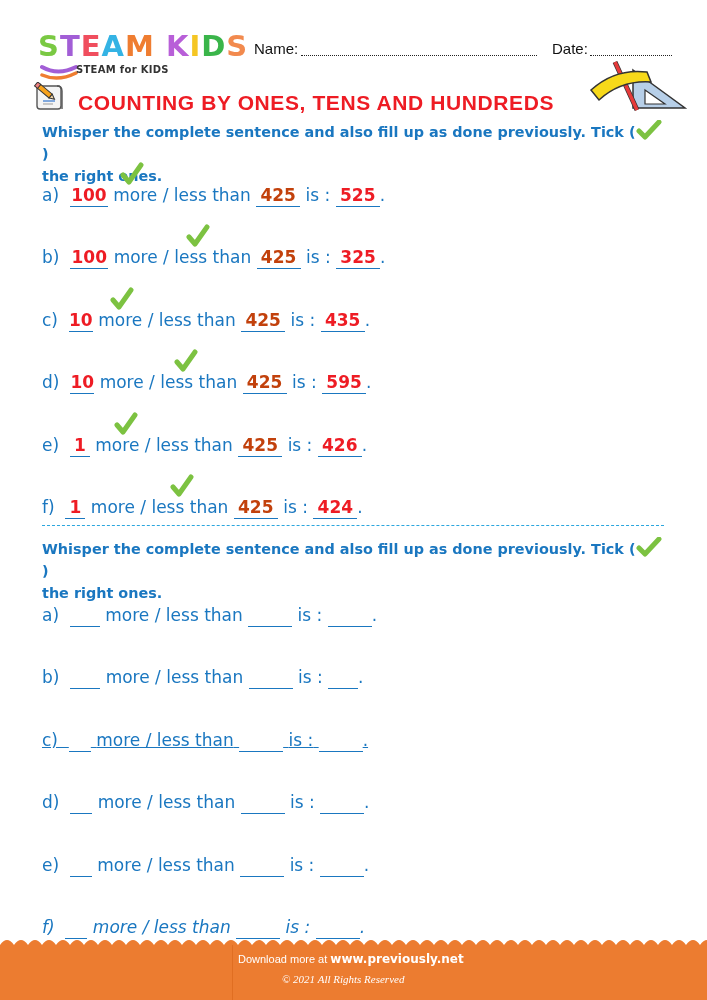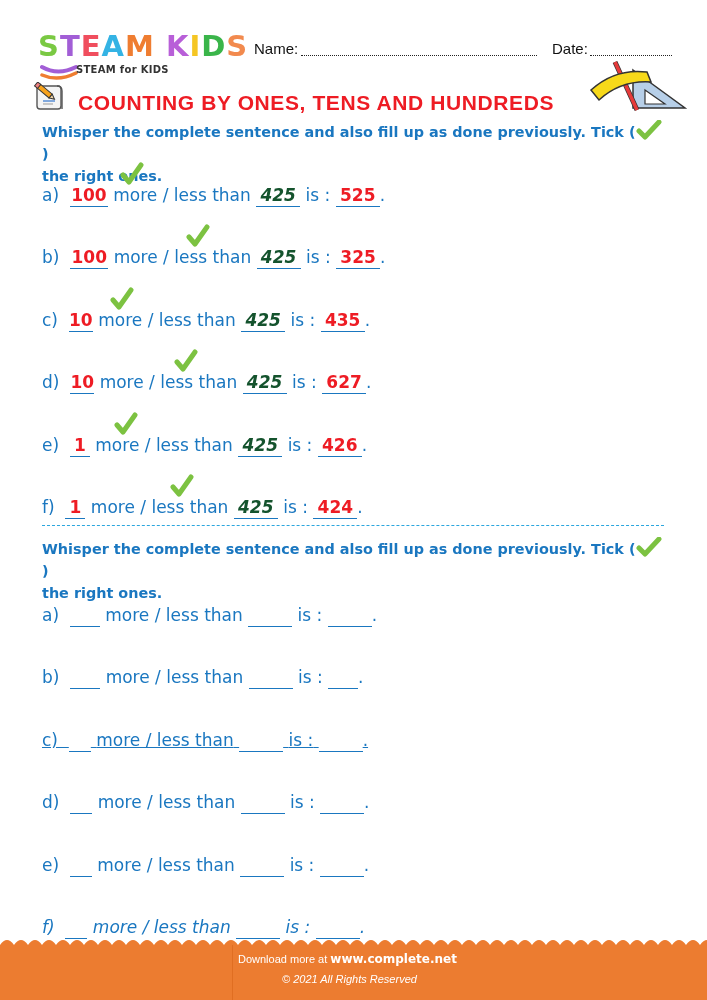--- a/index.html
+++ b/index.html
@@ -9,28 +9,28 @@
   .logo-title { position:absolute; left:0; top:0; font-family:"DejaVu Sans", sans-serif; font-weight:bold; font-size:29px; letter-spacing:1px; line-height:32px; white-space:nowrap; }
   .logo-sub { position:absolute; left:38px; top:34px; font-family:"DejaVu Sans", sans-serif; font-weight:bold; font-size:10px; color:#333; letter-spacing:0.3px; }
   .logo-swoosh { position:absolute; left:2px; top:34px; }
   .field-label { font-family:"Liberation Sans", sans-serif; font-size:15px; color:#111; }
   .dots { border-bottom:1px dotted #222; height:1px; }
   .title { left:78px; top:91px; font-family:"Liberation Sans", sans-serif; font-weight:bold; font-size:21px; color:#ee1c24; letter-spacing:0.6px; white-space:nowrap; }
   .instr { left:42px; font-family:"DejaVu Sans", sans-serif; font-weight:bold; font-size:14.4px; color:#1a77c0; line-height:22px; width:620px; }
   .row { left:42px; font-family:"DejaVu Sans", sans-serif; font-size:17px; color:#1a77c0; white-space:nowrap; height:30px; line-height:30px; }
   .blank { display:inline-block; border-bottom:1.5px solid #1a77c0; text-align:center; line-height:22px; font-weight:bold; vertical-align:baseline; }
   .red { color:#ee1c24; }
-  .green { color:#14532d;font-style:italic; }
+  .green { color:#c2410c; }
   .tick { position:absolute; }
   .divider { left:42px; top:525px; width:622px; border-top:1px dashed #2ba6de; }
   .footer { left:0; top:945px; width:707px; height:55px; background:#ec7c30; }
   .scallop { left:0; top:937px; width:707px; height:12px; }
   .footer-line1 { left:238px; top:952px; color:#fff; font-size:11px; font-family:"Liberation Sans", sans-serif; white-space:nowrap; }
   .footer-line1 b { font-family:"DejaVu Sans", sans-serif; font-size:12px; }
-  .footer-line2 { left:282px; top:973px; color:#fff; font-size:11px; font-style:italic; font-family:Liberation Sans, sans-serif; white-space:nowrap; }
+  .footer-line2 { left:282px; top:973px; color:#fff; font-size:11px; font-style:italic; font-family:Liberation Serif, serif; white-space:nowrap; }
   .footer-sep { left:232px; top:945px; width:1px; height:55px; background:#e06e22; }
 </style>
 </head>
 <body>
 
 <div class="abs logo">
   <div class="logo-title" id="logoTitle"><span style="color: rgb(122, 201, 67);">S</span><span style="color: rgb(162, 94, 214);">T</span><span style="color: rgb(240, 78, 94);">E</span><span style="color: rgb(52, 179, 228);">A</span><span style="color: rgb(239, 125, 49);">M</span><span style="color: rgb(255, 255, 255);"> </span><span style="color: rgb(184, 95, 216);">K</span><span style="color: rgb(245, 198, 35);">I</span><span style="color: rgb(58, 181, 74);">D</span><span style="color: rgb(242, 138, 78);">S</span></div>
   <svg class="logo-swoosh" width="40" height="18" viewBox="0 0 40 18">
     <path d="M2 3 Q18 12 36 3" stroke="#a25ed6" stroke-width="4" fill="none" stroke-linecap="round"></path>
     <path d="M2 11 Q18 18 36 9" stroke="#ef7d31" stroke-width="3.5" fill="none" stroke-linecap="round"></path>
@@ -69,21 +69,21 @@
   <span>Whisper the complete sentence and also fill up as done previously. Tick (</span><svg width="26" height="20" viewBox="0 0 26 20" style="vertical-align:-3px">
       <path d="M3 11 L9 17 L23 2" stroke="#7cc241" stroke-width="5" fill="none" stroke-linecap="round" stroke-linejoin="round"></path>
     </svg><span>)</span><br>
   <span>the right ones.</span>
 </div>
 
 <div id="sec1">
     <div class="abs row" style="top: 180px;"><span>a)</span>&nbsp; <span class="blank red" style="width:38px">100</span> <span>more / less than</span> <span class="blank green" style="width:44px">425</span> <span>is :</span> <span class="blank red" style="width:44px">525</span><span>.</span></div>
     <div class="abs row" style="top: 242px;"><span>b)</span>&nbsp; <span class="blank red" style="width:38px">100</span> <span>more / less than</span> <span class="blank green" style="width:44px">425</span> <span>is :</span> <span class="blank red" style="width:44px">325</span><span>.</span></div>
     <div class="abs row" style="top: 305px;"><span>c)</span>&nbsp; <span class="blank red" style="width:24px">10</span> <span>more / less than</span> <span class="blank green" style="width:44px">425</span> <span>is :</span> <span class="blank red" style="width:44px">435</span><span>.</span></div>
-    <div class="abs row" style="top: 367px;"><span>d)</span>&nbsp; <span class="blank red" style="width:24px">10</span> <span>more / less than</span> <span class="blank green" style="width:44px">425</span> <span>is :</span> <span class="blank red" style="width:44px">627</span><span>.</span></div>
+    <div class="abs row" style="top: 367px;"><span>d)</span>&nbsp; <span class="blank red" style="width:24px">10</span> <span>more / less than</span> <span class="blank green" style="width:44px">425</span> <span>is :</span> <span class="blank red" style="width:44px">595</span><span>.</span></div>
     <div class="abs row" style="top: 430px;"><span>e)</span>&nbsp; <span class="blank red" style="width:20px">1</span> <span>more / less than</span> <span class="blank green" style="width:44px">425</span> <span>is :</span> <span class="blank red" style="width:44px">426</span><span>.</span></div>
     <div class="abs row" style="top: 492px;"><span>f)</span>&nbsp; <span class="blank red" style="width:20px">1</span> <span>more / less than</span> <span class="blank green" style="width:44px">425</span> <span>is :</span> <span class="blank red" style="width:44px">424</span><span>.</span></div>
   </div>
 
 <div class="abs divider"></div>
 
 <div class="abs instr" style="top:537px;">
   <span>Whisper the complete sentence and also fill up as done previously. Tick (</span><svg width="26" height="20" viewBox="0 0 26 20" style="vertical-align:-3px">
       <path d="M3 11 L9 17 L23 2" stroke="#7cc241" stroke-width="5" fill="none" stroke-linecap="round" stroke-linejoin="round"></path>
     </svg><span>)</span><br>
@@ -99,21 +99,21 @@
     <div class="abs row" style="top: 912px; font-style: italic;"><span>f)</span>&nbsp; <span class="blank" style="width:22px">&nbsp;</span> <span>more / less than</span> <span class="blank" style="width:44px">&nbsp;</span> <span>is :</span> <span class="blank" style="width:44px">&nbsp;</span><span>.</span></div>
   </div>
 
 <svg class="abs scallop" viewBox="0 0 707 12" preserveAspectRatio="none" id="scallop">
     <path d="M0 12 L0 8 Q7 -2 14 8 L14 8 Q21 -2 28 8 L28 8 Q35 -2 42 8 L42 8 Q49 -2 56 8 L56 8 Q63 -2 70 8 L70 8 Q77 -2 84 8 L84 8 Q91 -2 98 8 L98 8 Q105 -2 112 8 L112 8 Q119 -2 126 8 L126 8 Q133 -2 140 8 L140 8 Q147 -2 154 8 L154 8 Q161 -2 168 8 L168 8 Q175 -2 182 8 L182 8 Q189 -2 196 8 L196 8 Q203 -2 210 8 L210 8 Q217 -2 224 8 L224 8 Q231 -2 238 8 L238 8 Q245 -2 252 8 L252 8 Q259 -2 266 8 L266 8 Q273 -2 280 8 L280 8 Q287 -2 294 8 L294 8 Q301 -2 308 8 L308 8 Q315 -2 322 8 L322 8 Q329 -2 336 8 L336 8 Q343 -2 350 8 L350 8 Q357 -2 364 8 L364 8 Q371 -2 378 8 L378 8 Q385 -2 392 8 L392 8 Q399 -2 406 8 L406 8 Q413 -2 420 8 L420 8 Q427 -2 434 8 L434 8 Q441 -2 448 8 L448 8 Q455 -2 462 8 L462 8 Q469 -2 476 8 L476 8 Q483 -2 490 8 L490 8 Q497 -2 504 8 L504 8 Q511 -2 518 8 L518 8 Q525 -2 532 8 L532 8 Q539 -2 546 8 L546 8 Q553 -2 560 8 L560 8 Q567 -2 574 8 L574 8 Q581 -2 588 8 L588 8 Q595 -2 602 8 L602 8 Q609 -2 616 8 L616 8 Q623 -2 630 8 L630 8 Q637 -2 644 8 L644 8 Q651 -2 658 8 L658 8 Q665 -2 672 8 L672 8 Q679 -2 686 8 L686 8 Q693 -2 700 8 L700 8 Q707 -2 714 8 L707 12 Z" fill="#ec7c30"></path>
   </svg>
 <div class="abs footer"></div>
 <div class="abs footer-sep"></div>
 <div class="abs footer-line1">
   <span>Download more at</span>
-  <b>www.complete.net</b>
+  <b>www.previously.net</b>
 </div>
 <div class="abs footer-line2">© 2021 All Rights Reserved</div>
 
 <div class="tick" style="left: 120px; top: 162px;"><svg width="24" height="24" viewBox="0 0 24 24">
       <path d="M3 13 L9 20 L21 3" stroke="#7cc241" stroke-width="5" fill="none" stroke-linecap="round" stroke-linejoin="round"></path>
     </svg></div>
 <div class="tick" style="left: 186px; top: 224px;"><svg width="24" height="24" viewBox="0 0 24 24">
       <path d="M3 13 L9 20 L21 3" stroke="#7cc241" stroke-width="5" fill="none" stroke-linecap="round" stroke-linejoin="round"></path>
     </svg></div>
 <div class="tick" style="left: 110px; top: 287px;"><svg width="24" height="24" viewBox="0 0 24 24">

